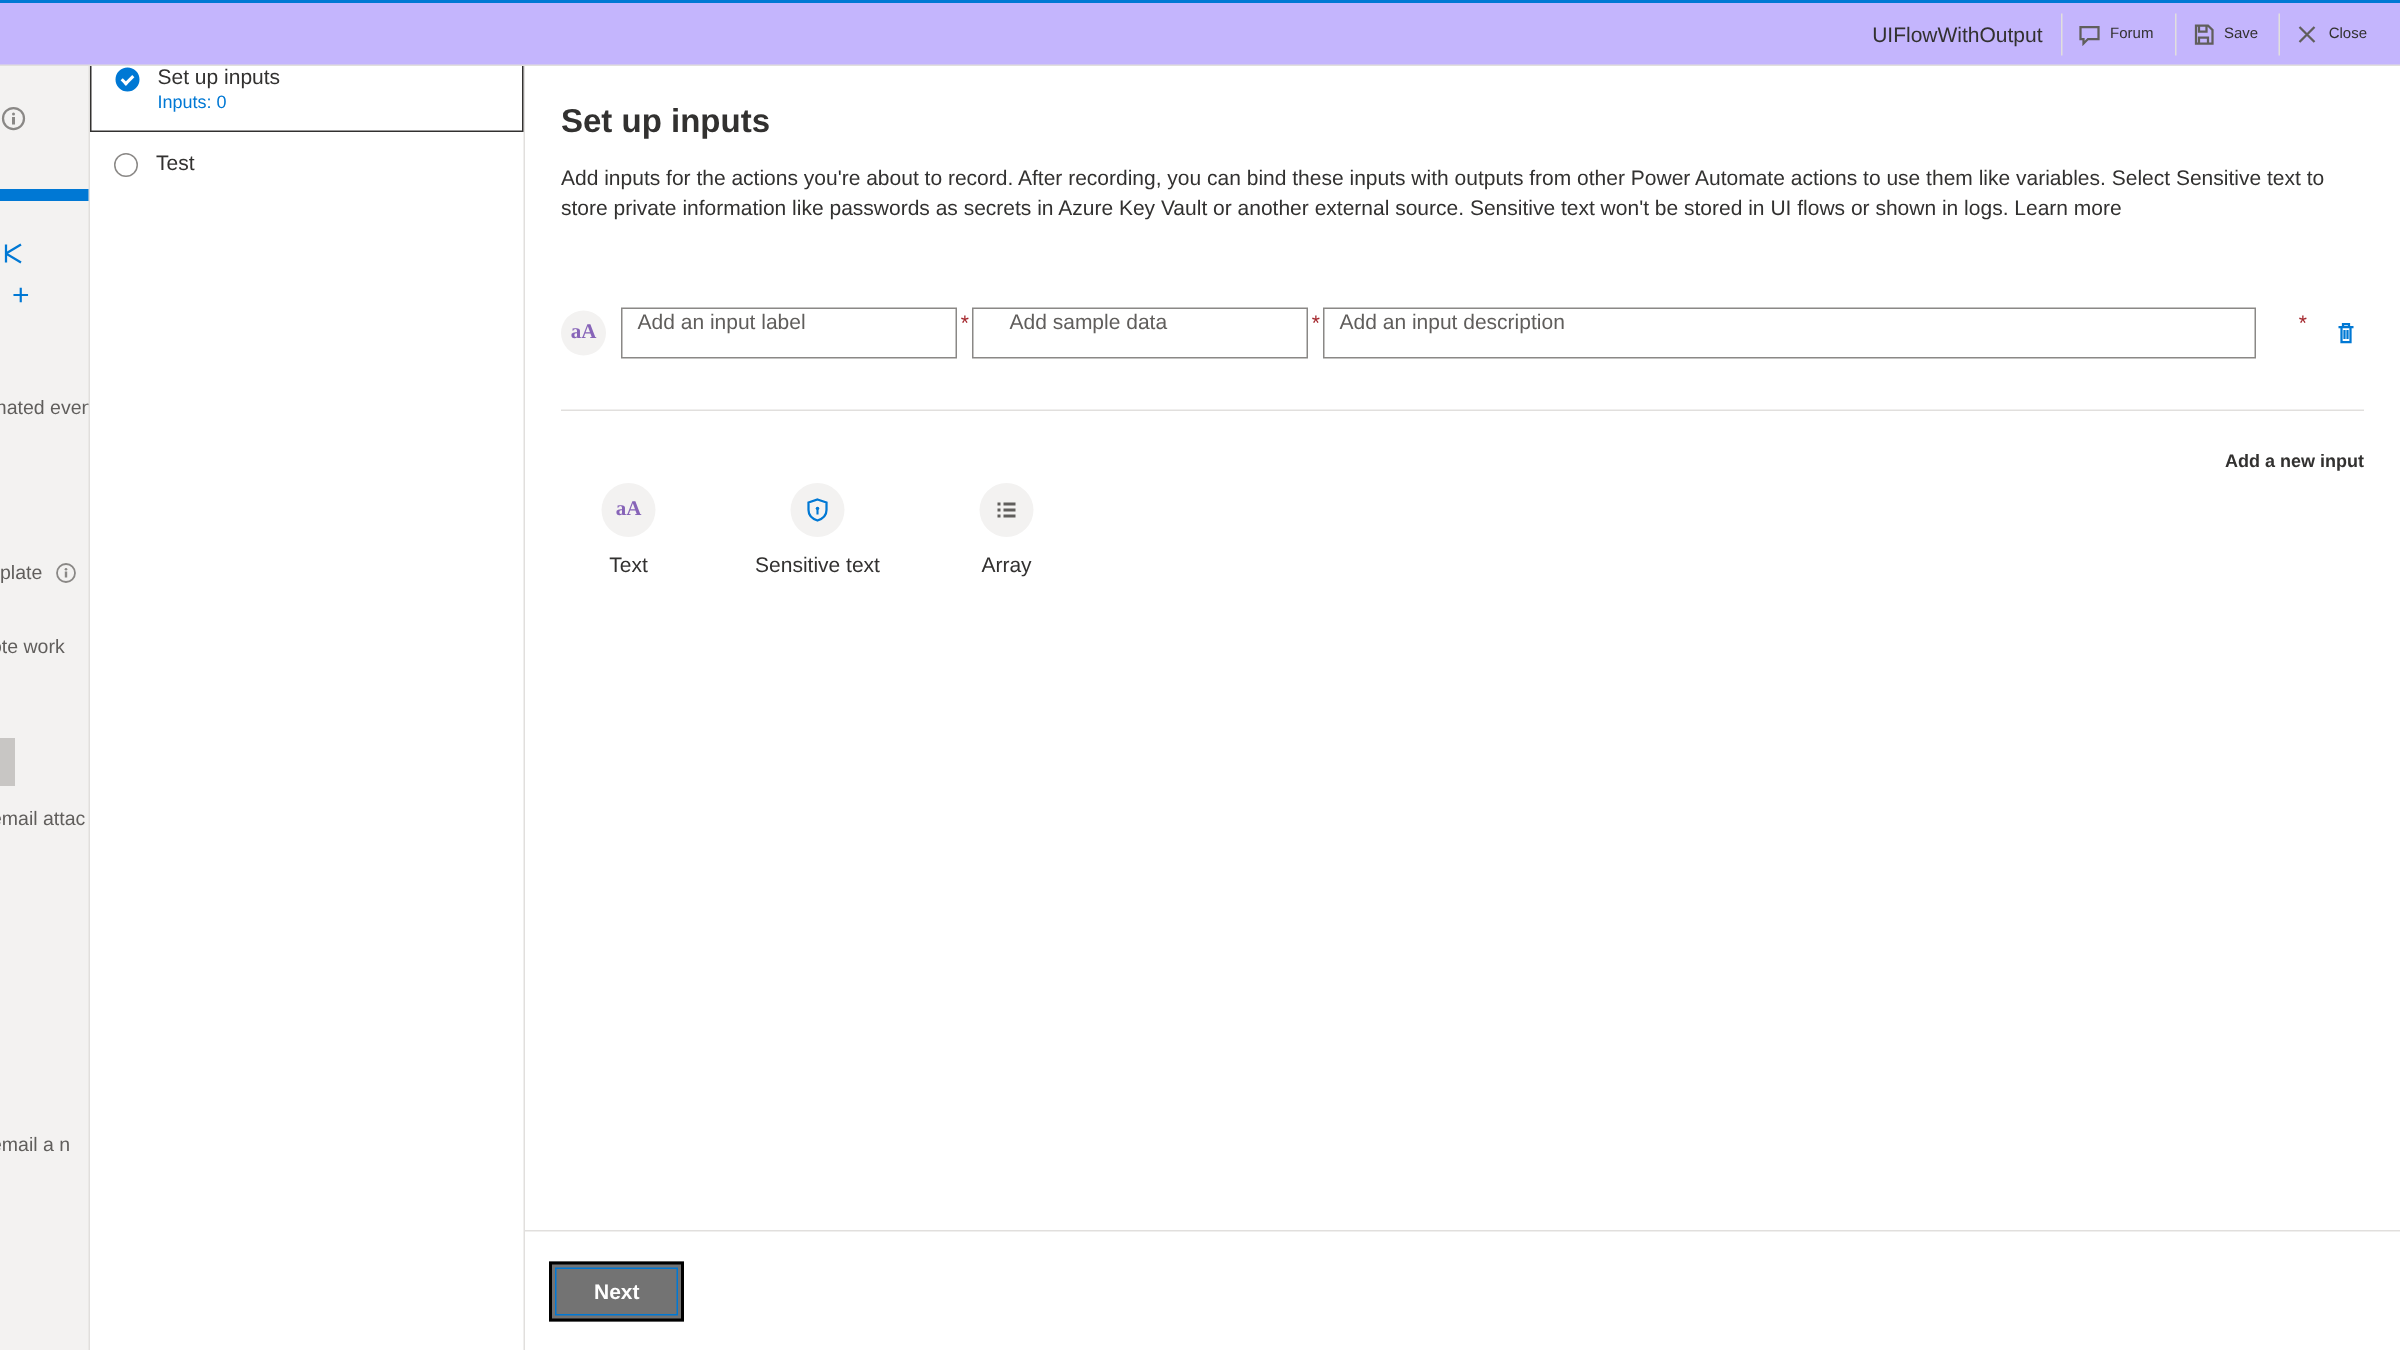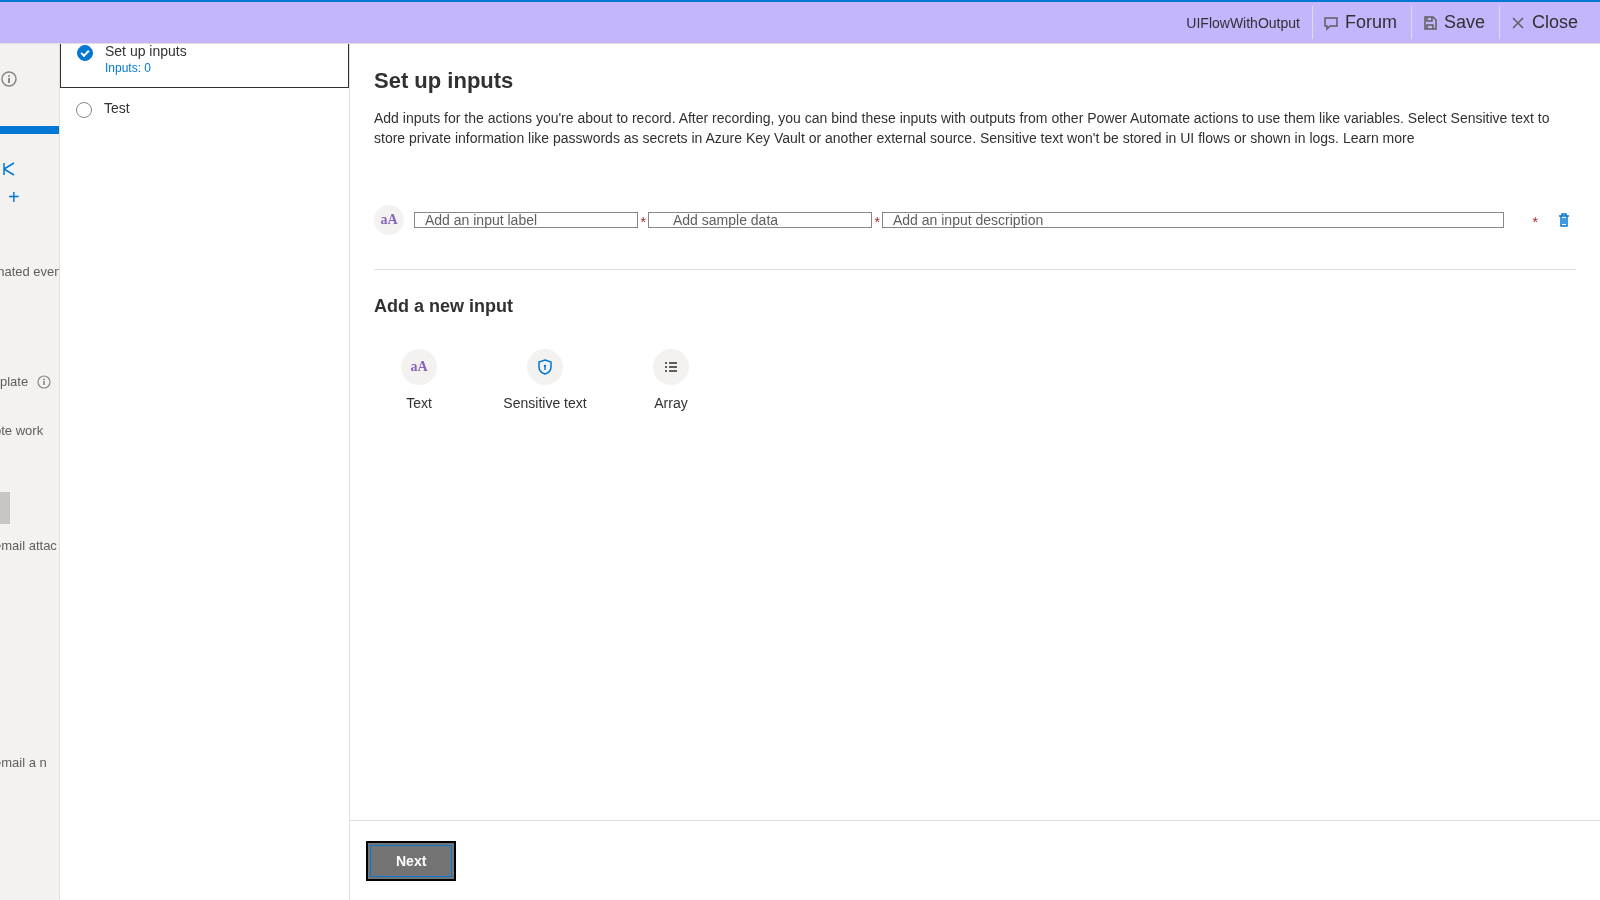--- a/index.html
+++ b/index.html
@@ -55,21 +55,21 @@
     font-size: 14px;
     margin-right: 8px;
   }
   .header .hdr-btn {
     display: flex;
     align-items: center;
     gap: 6px;
     padding: 6px 10px;
     cursor: pointer;
     color: #323130;
-    font-size: 18px;
+    font-size: 10px;
     border-left: 1px solid #e1dfdd;
   }
   .header .hdr-btn svg { width: 16px; height: 16px; stroke: #605e5c; fill: none; stroke-width: 1.5; }
 
   
   .wizard-panel {
     position: absolute;
     left: 60px;
     top: 30px;
     width: 290px;
@@ -151,26 +151,26 @@
     background: #f3f2f1;
     display:flex; align-items:center; justify-content:center;
     color: #8764b8;
     font-size: 14px;
     font-weight: 600;
     flex-shrink: 0;
   }
   .type-badge .aA { font-family: Georgia, serif; }
   .field-wrap { position: relative; }
   .field {
-    height: 16px;
+    height: 34px;
     border: 1px solid #8a8886;
     padding: 0 10px;
     font-size: 14px;
     color: #605e5c;
-    display:flex; align-items:center;
+    display:flex; 
     background:#fff;
   }
   .req {
     position: absolute;
     right: -8px;
     top: 2px;
     color: #a4262c;
     font-size: 14px;
   }
   .field-label { width: 224px; }
@@ -179,21 +179,21 @@
   .delete-btn {
     width: 24px; height: 24px;
     display:flex; align-items:center; justify-content:center;
     cursor:pointer;
     color:#0078d4;
     margin-left: 12px;
   }
   .delete-btn svg { width:16px; height:16px; stroke:#0078d4; fill:none; stroke-width:1.5; }
 
   .add-section { margin-top: 26px; }
-  .add-section .add-title { font-weight:600; font-size:18px; margin-bottom: 32px; }
+  .add-section .add-title { font-weight:600; font-size:12px; margin-bottom: 8px; text-align: right; }
   .type-options { display:flex; gap: 36px; }
   .type-opt {
     display:flex; flex-direction:column; align-items:center; gap:10px;
     cursor:pointer;
     width: 90px;
   }
   .type-opt .circle {
     width: 36px; height:36px; border-radius:50%;
     background:#f3f2f1;
     display:flex; align-items:center; justify-content:center;

